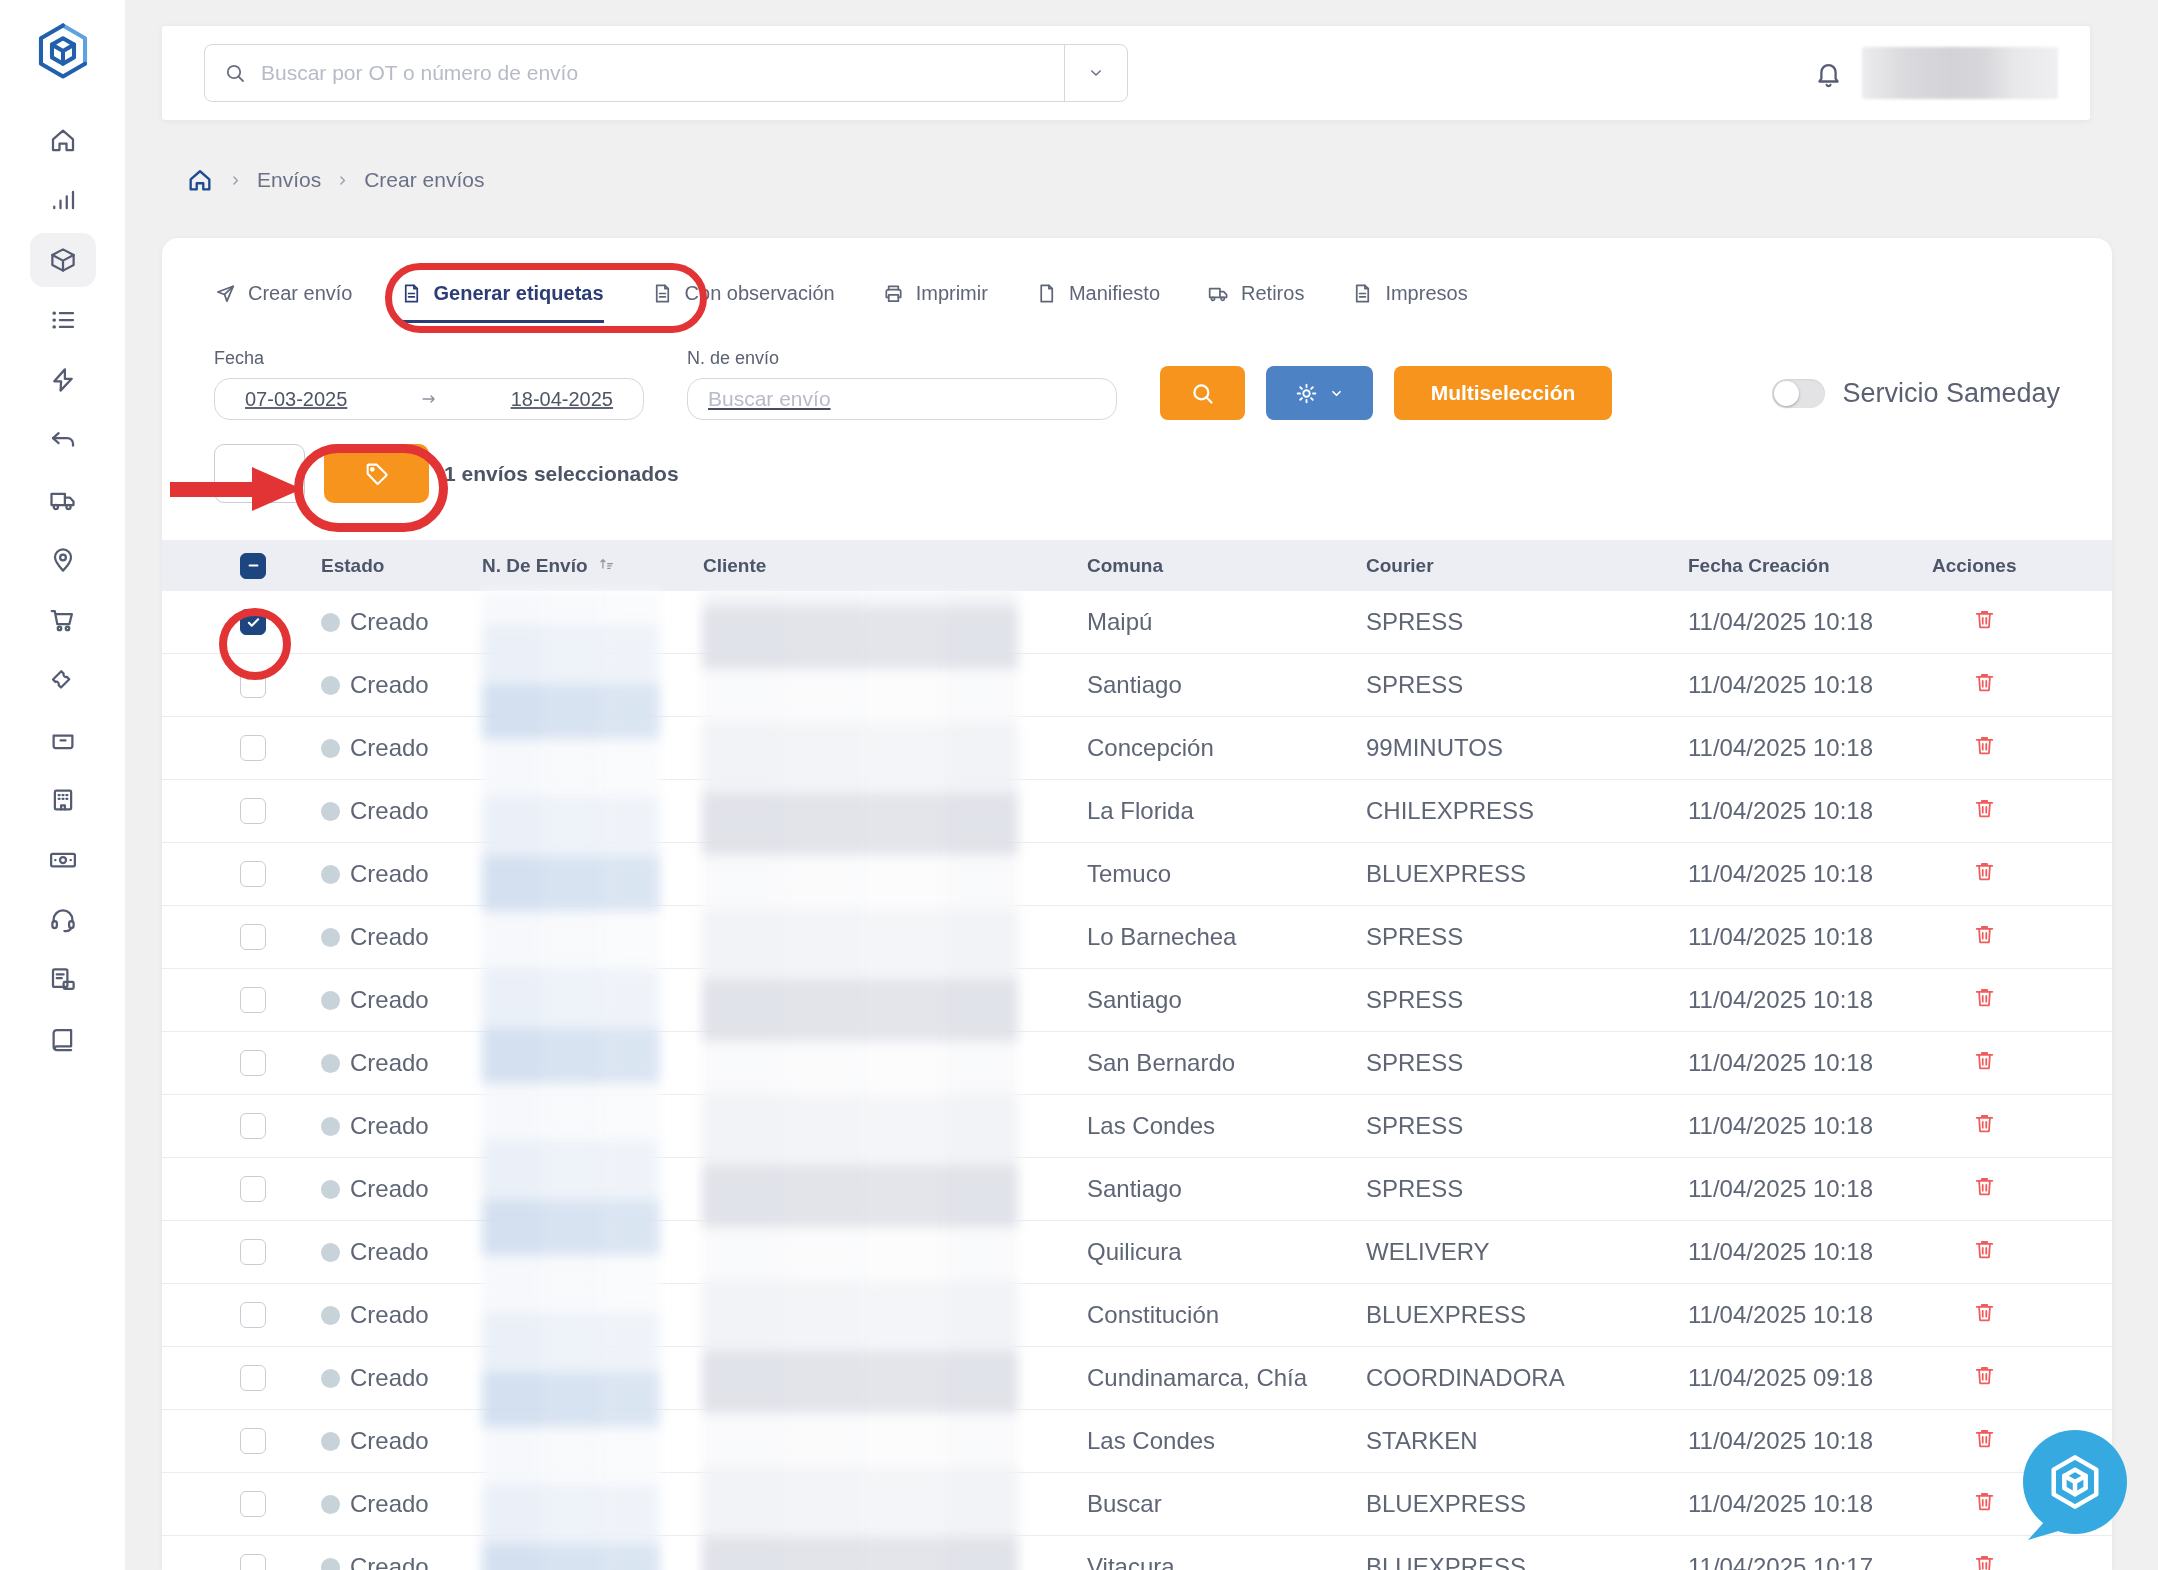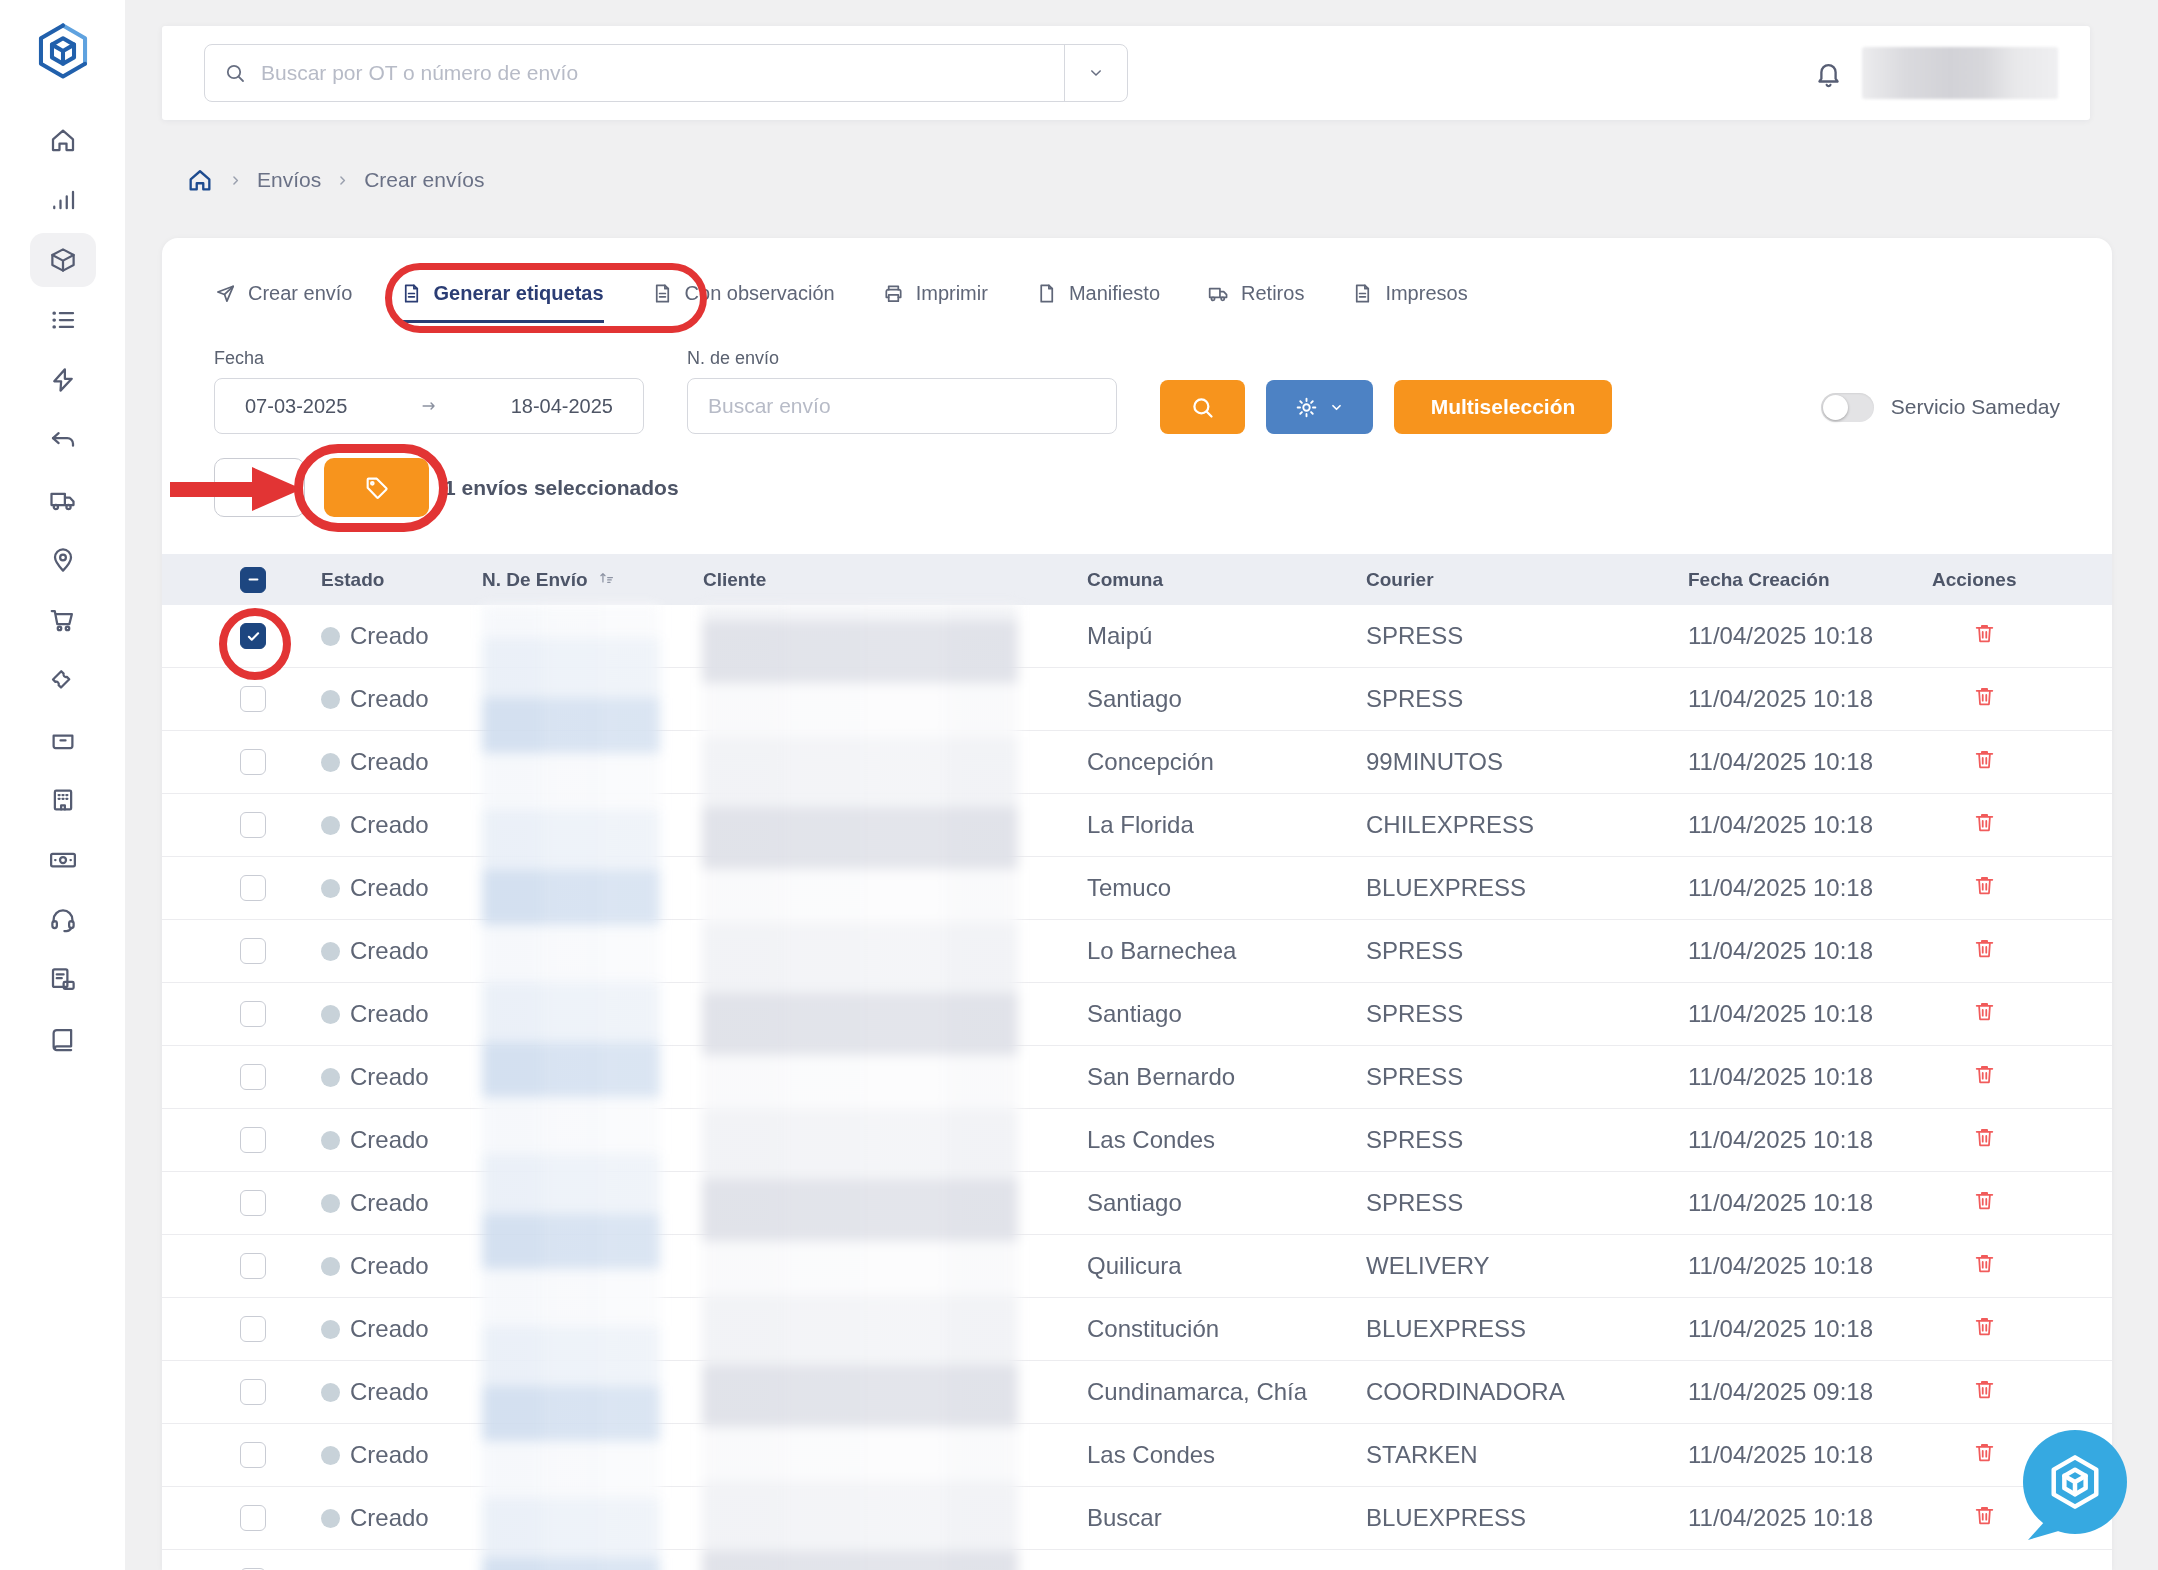--- a/index.html
+++ b/index.html
@@ -51,42 +51,42 @@
   .tabs{display:flex;gap:47px;margin:44px 0 0 52px;align-items:flex-end;}
   .tab{display:flex;gap:11px;align-items:center;font-size:20px;color:#5f6678;
        padding-bottom:15px;border-bottom:3px solid transparent;cursor:pointer;white-space:nowrap;}
   .tab .icn{width:23px;height:23px;}
   .tab.active{color:#2b3d74;font-weight:700;border-bottom-color:#2b3d74;}
 
   
   .filters{display:flex;margin:25px 52px 0 52px;align-items:flex-end;}
   .fgroup{display:flex;flex-direction:column;}
   .flabel{font-size:18px;color:#5a6170;margin-bottom:9px;}
-  .finput{height:56px;border:1px solid #d6d8de;border-radius:8px;background:#fff;box-sizing:border-box;}
+  .finput{height:42px;border:1px solid #d6d8de;border-radius:16px;background:#fff;box-sizing:border-box;text-decoration:underline;}
   .fecha-box{width:430px;display:flex;align-items:center;justify-content:space-between;padding:0 30px;cursor:pointer;}
   .date-txt{font-size:20px;color:#4e5565;}
   .fecha-box .icn{width:20px;height:20px;color:#8b91a0;}
   .envio-group{margin-left:43px;}
   .envio-input{width:430px;padding:0 20px;font-size:21px;color:#474e60;outline:none;
                font-family:"Liberation Sans",sans-serif;}
   .envio-input::placeholder{color:#b7bbc7;}
   .btn{border:0;border-radius:8px;cursor:pointer;display:flex;align-items:center;justify-content:center;
        font-family:"Liberation Sans",sans-serif;}
   .btn-search{width:85px;height:54px;margin-left:43px;background:#f7941d;color:#fff;}
   .btn-search .icn{width:27px;height:27px;stroke-width:2;}
   .btn-gear{width:107px;height:54px;margin-left:21px;background:#4d82c4;color:#fff;gap:9px;}
   .btn-gear .gear{width:25px;height:25px;}
   .btn-gear .chev{width:17px;height:17px;stroke-width:2.4;}
   .btn-multi{width:218px;height:54px;margin-left:21px;background:#f7941d;color:#fff;font-size:21px;font-weight:700;}
   .sameday{margin-left:auto;height:54px;display:flex;align-items:center;gap:17px;}
   .toggle{width:53px;height:29px;border-radius:15px;background:#e3e3e5;position:relative;cursor:pointer;
           box-shadow:inset 0 1px 2px rgba(0,0,0,.07);}
   .knob{position:absolute;left:2px;top:2px;width:25px;height:25px;border-radius:50%;background:#fff;
         box-shadow:0 1px 3px rgba(0,0,0,.3);}
-  .sameday-label{font-size:21px;color:#5a6170;}
+  .sameday-label{font-size:27px;color:#5a6170;}
 
   
   .select-row{display:flex;align-items:center;margin:24px 0 0 52px;height:59px;}
   .btn-ghost{width:91px;height:59px;border:1px solid #caccd3;border-radius:10px;background:#fff;}
   .btn-tag{width:105px;height:59px;border-radius:10px;margin-left:19px;background:#f7941d;color:#fff;}
   .btn-tag .icn{width:28px;height:28px;}
   .sel-text{margin-left:15px;font-size:21px;font-weight:700;color:#4d5466;}
 
   
   .table{margin-top:37px;}

